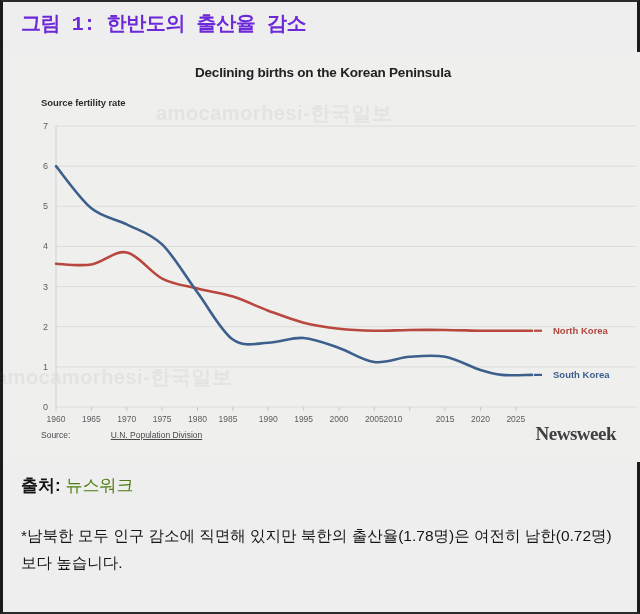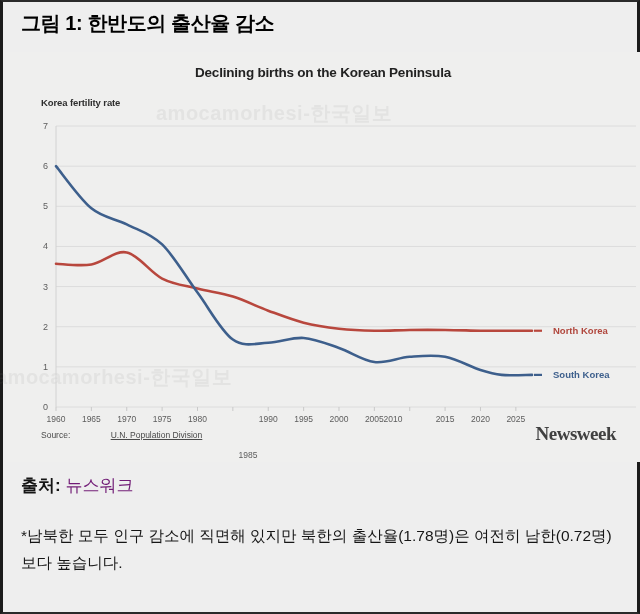--- a/index.html
+++ b/index.html
@@ -25,23 +25,24 @@
     border-bottom: 2px solid #2a2a2a;
   }
 
   
   #headline {
     position: absolute;
     left: 18px;
     top: 8px;
     font-size: 20px;
     font-weight: bold;
-    color: #000000;
+    color: #6d28d9;
     letter-spacing: -0.4px;
     white-space: nowrap;
+    font-family: Liberation Mono, monospace;
   }
 
   
   #chart-card {
     position: absolute;
     left: 3px;
     top: 50px;
     width: 634px;
     height: 410px;
     background: #efefee;
@@ -144,21 +145,21 @@
   #attrib {
     position: absolute;
     left: 18px;
     top: 472px;
     font-size: 17px;
     font-weight: bold;
     color: #151515;
     white-space: nowrap;
   }
   #attrib .attrib-value {
-    color: #701a75;
+    color: #4d7c0f;
     font-weight: normal;
   }
 
   
   #note {
     position: absolute;
     left: 18px;
     top: 520px;
     width: 600px;
     font-size: 15.5px;
@@ -172,21 +173,21 @@
 <div id="page">
 
   <div id="headline">그림 1: 한반도의 출산율 감소</div>
 
   <div id="chart-card">
 
     <div class="watermark" id="wm-top">amocamorhesi-한국일보</div>
     <div class="watermark" id="wm-mid">amocamorhesi-한국일보</div>
 
     <div id="chart-title">Declining births on the Korean Peninsula</div>
-    <div id="axis-label">Korea fertility rate</div>
+    <div id="axis-label">Source fertility rate</div>
 
     <div id="plot-wrap">
       <svg id="plot-svg" width="634" height="410" viewBox="0 0 634 410">
         <g id="gridlines">
             <line x1="50" x2="630" y1="355" y2="355" stroke="#dcdcdc" stroke-width="1"></line>
             <line x1="50" x2="630" y1="314.8571428571429" y2="314.8571428571429" stroke="#dcdcdc" stroke-width="1"></line>
             <line x1="50" x2="630" y1="274.7142857142857" y2="274.7142857142857" stroke="#dcdcdc" stroke-width="1"></line>
             <line x1="50" x2="630" y1="234.57142857142858" y2="234.57142857142858" stroke="#dcdcdc" stroke-width="1"></line>
             <line x1="50" x2="630" y1="194.42857142857144" y2="194.42857142857144" stroke="#dcdcdc" stroke-width="1"></line>
             <line x1="50" x2="630" y1="154.28571428571428" y2="154.28571428571428" stroke="#dcdcdc" stroke-width="1"></line>
@@ -226,21 +227,21 @@
           <div class="ytick" style="left: 20px; top: 154.286px;">5</div>
           <div class="ytick" style="left: 20px; top: 114.143px;">6</div>
           <div class="ytick" style="left: 20px; top: 74px;">7</div>
         </div>
       <div id="xtick-layer">
           <div class="xtick" style="left: 50px; top: 362px;">1960</div>
           <div class="xtick" style="left: 85.3731px; top: 362px;">1965</div>
           <div class="xtick" style="left: 120.746px; top: 362px;">1970</div>
           <div class="xtick" style="left: 156.119px; top: 362px;">1975</div>
           <div class="xtick" style="left: 191.493px; top: 362px;">1980</div>
-          <div class="xtick" style="left: 242px; top: 362px; margin-top: 36px;">1985</div>
+          <div class="xtick" style="left: 222px; top: 362px;">1985</div>
           <div class="xtick" style="left: 262.239px; top: 362px;">1990</div>
           <div class="xtick" style="left: 297.612px; top: 362px;">1995</div>
           <div class="xtick" style="left: 332.985px; top: 362px; text-align: center;">2000</div>
           <div class="xtick" style="left: 368.358px; top: 362px;">2005</div>
           <div class="xtick" style="left: 387px; top: 362px;">2010</div>
           <div class="xtick" style="left: 439.104px; top: 362px;">2015</div>
           <div class="xtick" style="left: 474.478px; top: 362px;">2020</div>
           <div class="xtick" style="left: 509.851px; top: 362px;">2025</div>
         </div>
       <div class="series-label" id="label-north" style="left: 540px; top: 272.729px;">North Korea</div>

